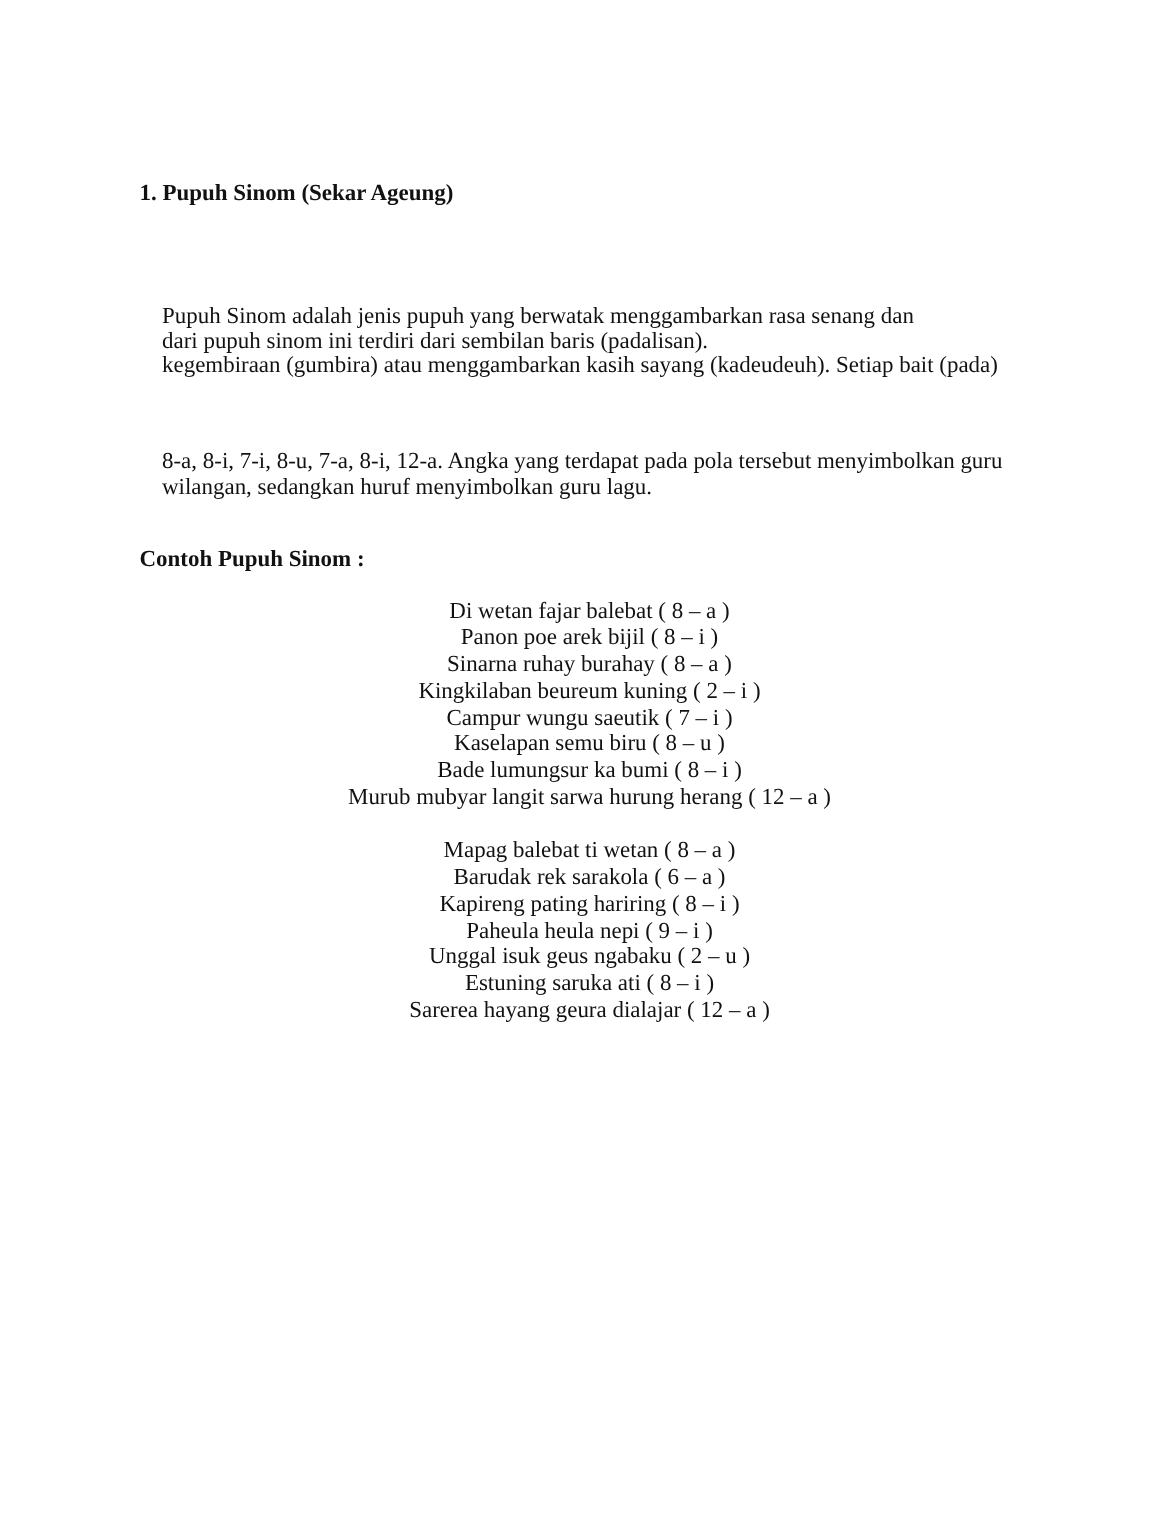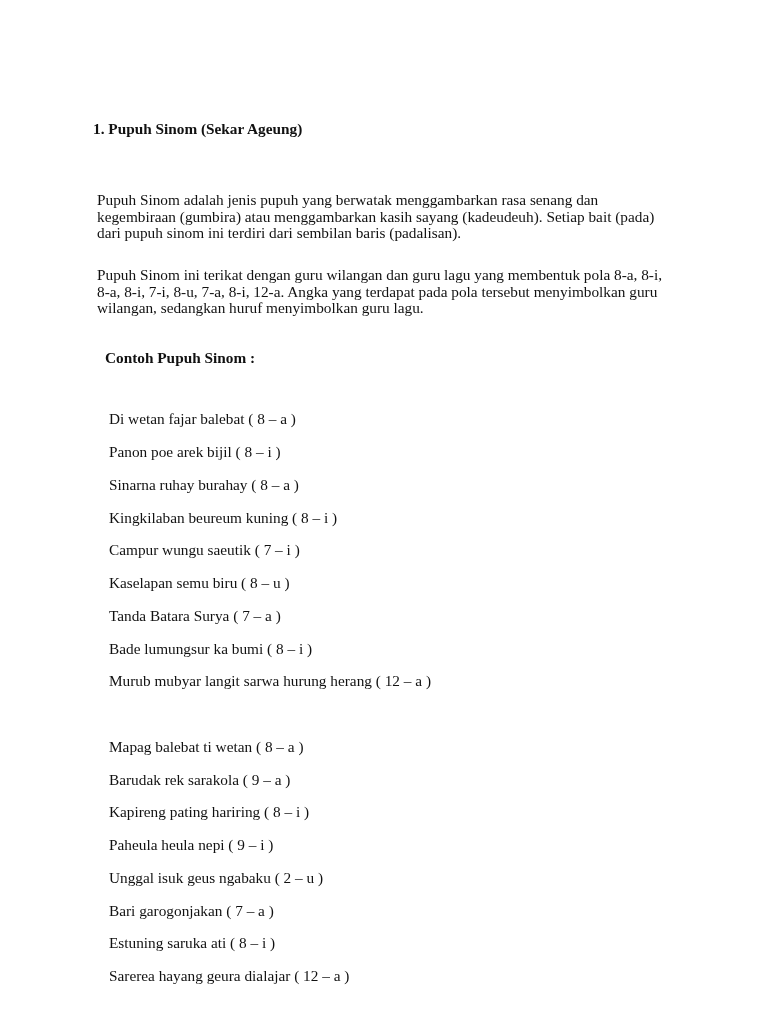--- a/index.html
+++ b/index.html
@@ -31,81 +31,78 @@
       font-size: 15.3px;
       line-height: 16.75px;
     }
     .heading {
       font-weight: bold;
       margin: 0;
       font-size: 15.3px;
       line-height: 16.75px;
     }
     .para {
-      margin: 4px;
+      margin: 15px;
     }
     .section-title {
       font-weight: bold;
-      margin: 12px;
+      margin: 0;
     }
     .gap-title { height: 50px; }
     .gap { height: 16.75px; }
     .stanza { margin: 0; padding: 0; list-style: none; }
-    .stanza li { margin: 16px; padding: 0; white-space: nowrap; }
+    .stanza li { margin: 1px; padding: 0; white-space: nowrap; text-align: center; }
     .line { display: block; white-space: nowrap; }
   </style>
 </head>
 <body>
 
 <div class="page">
   <div class="content">
 
     <p class="heading">1. Pupuh Sinom (Sekar Ageung)</p>
 
     <div class="gap-title"></div>
 
     <p class="para">
       <span class="line">Pupuh Sinom adalah jenis pupuh yang berwatak menggambarkan rasa senang dan</span>
+      <span class="line">dari pupuh sinom ini terdiri dari sembilan baris (padalisan).</span>
       <span class="line">kegembiraan (gumbira) atau menggambarkan kasih sayang (kadeudeuh). Setiap bait (pada)</span>
-      <span class="line">dari pupuh sinom ini terdiri dari sembilan baris (padalisan).</span>
     </p>
 
     <div class="gap"></div>
 
     <p class="para">
-      <span class="line">Pupuh Sinom ini terikat dengan guru wilangan dan guru lagu yang membentuk pola 8-a, 8-i,</span>
       <span class="line">8-a, 8-i, 7-i, 8-u, 7-a, 8-i, 12-a. Angka yang terdapat pada pola tersebut menyimbolkan guru</span>
       <span class="line">wilangan, sedangkan huruf menyimbolkan guru lagu.</span>
     </p>
 
     <div class="gap"></div>
 
     <p class="section-title">Contoh Pupuh Sinom :</p>
 
     <div class="gap"></div>
 
     <ul class="stanza">
       <li>Di wetan fajar balebat ( 8 – a )</li>
       <li>Panon poe arek bijil ( 8 – i )</li>
       <li>Sinarna ruhay burahay ( 8 – a )</li>
-      <li>Kingkilaban beureum kuning ( 8 – i )</li>
+      <li>Kingkilaban beureum kuning ( 2 – i )</li>
       <li>Campur wungu saeutik ( 7 – i )</li>
       <li>Kaselapan semu biru ( 8 – u )</li>
-      <li>Tanda Batara Surya ( 7 – a )</li>
       <li>Bade lumungsur ka bumi ( 8 – i )</li>
       <li>Murub mubyar langit sarwa hurung herang ( 12 – a )</li>
     </ul>
 
     <div class="gap"></div>
 
     <ul class="stanza">
       <li>Mapag balebat ti wetan ( 8 – a )</li>
-      <li>Barudak rek sarakola ( 9 – a )</li>
+      <li>Barudak rek sarakola ( 6 – a )</li>
       <li>Kapireng pating hariring ( 8 – i )</li>
       <li>Paheula heula nepi ( 9 – i )</li>
       <li>Unggal isuk geus ngabaku ( 2 – u )</li>
-      <li>Bari garogonjakan ( 7 – a )</li>
       <li>Estuning saruka ati ( 8 – i )</li>
       <li>Sarerea hayang geura dialajar ( 12 – a )</li>
     </ul>
 
   </div>
 </div>
 
 </body></html>

